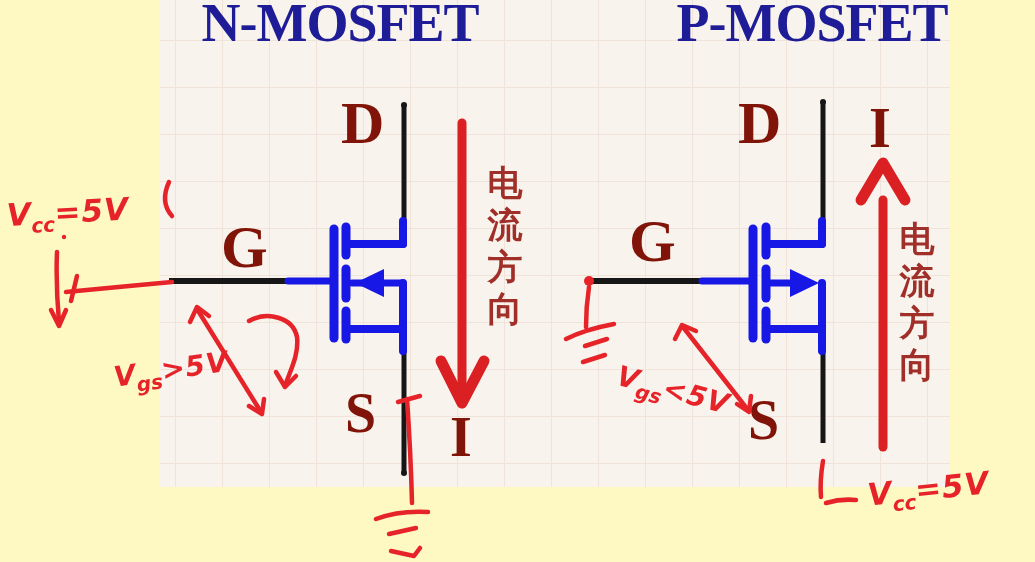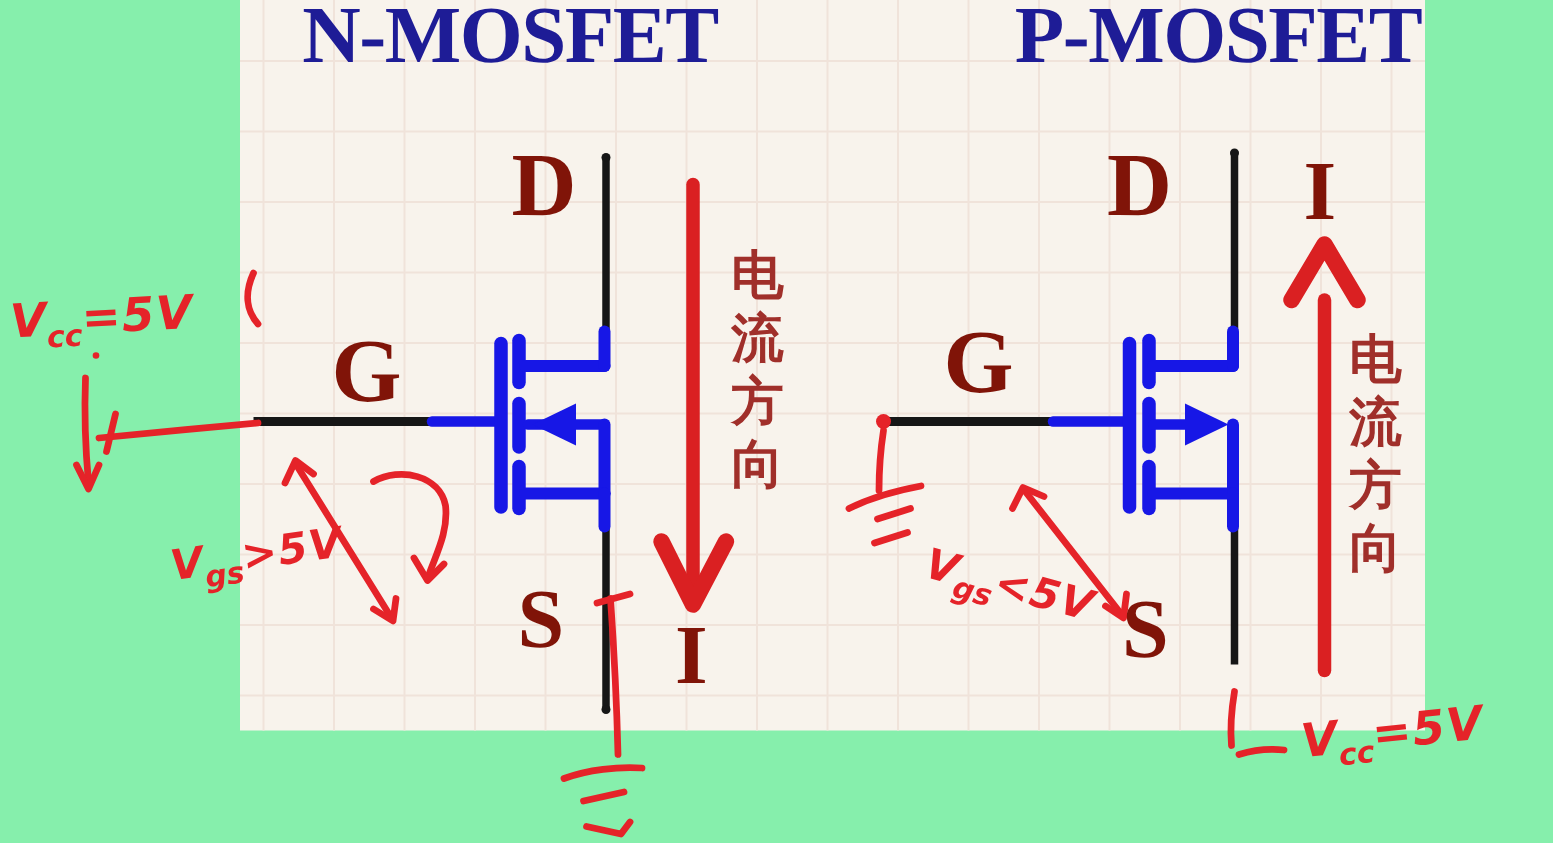--- a/index.html
+++ b/index.html
@@ -1,18 +1,18 @@
 <!DOCTYPE html>
 <html style="--canvas-bg: #f8f3ec; --grid-line: #f0e3da; --title-navy: #1e1c96; --label-maroon: #801408; --symbol-blue: #1717e6; --wire-black: #161616; --hand-red: #e52329; --arrow-red: #da2022; --cjk-red: #a02f2a;"><head>
 <meta charset="utf-8">
 <style>
   html,body{margin:0;padding:0;background:#ffffff;}
   #stage{
     position:relative;width:1035px;height:562px;overflow:hidden;
-    background:#86efac;font-family:"Liberation Serif","DejaVu Serif",serif;
+    background:#fef9c3;font-family:"Liberation Serif","DejaVu Serif",serif;
   }
   #canvas{
     position:absolute;left:160px;top:0;width:790px;height:487px;
     background-color:var(--canvas-bg,#f8f3ec);
     background-image:
       linear-gradient(var(--grid-line,#f0e3da) 1px, transparent 1px),
       linear-gradient(90deg, var(--grid-line,#f0e3da) 1px, transparent 1px);
     background-size:47px 47px;
     background-position:15px 40px;
   }

